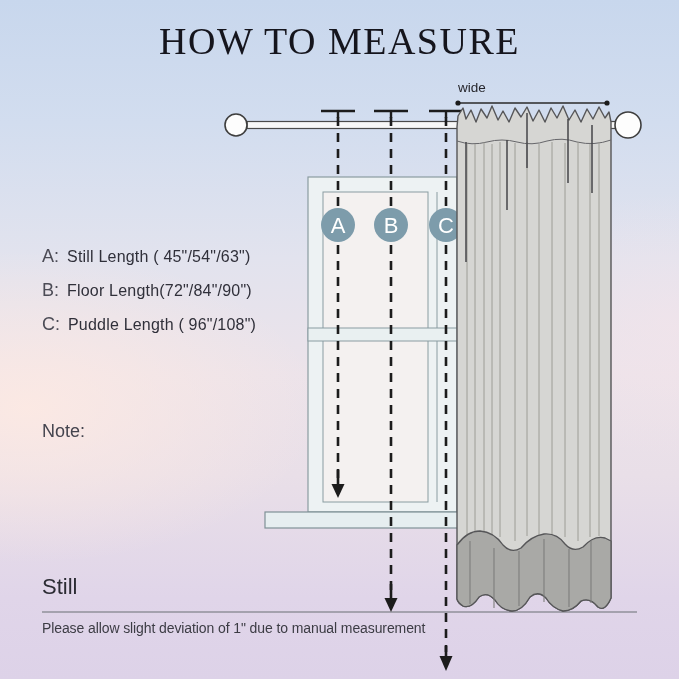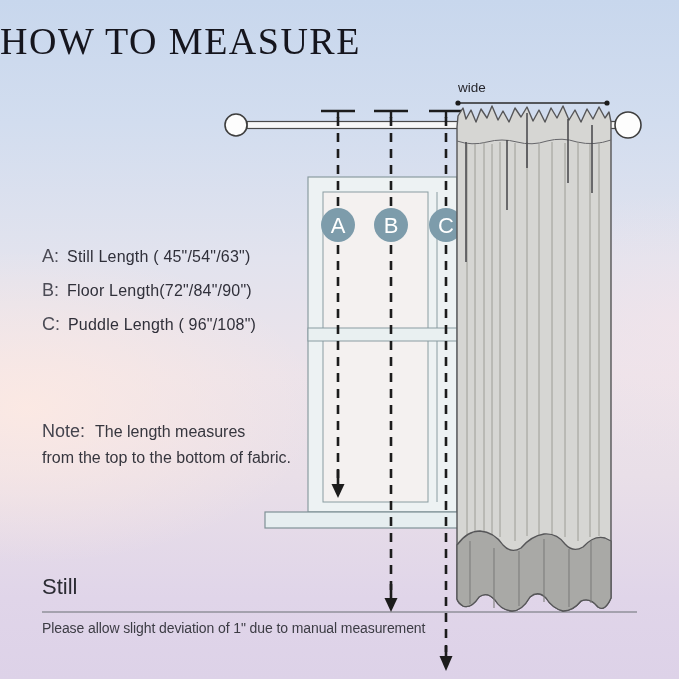--- a/index.html
+++ b/index.html
@@ -6,21 +6,21 @@
   body{font-family:"Liberation Sans",sans-serif;}
   #stage{
     position:relative;width:679px;height:679px;overflow:hidden;
     background:
       radial-gradient(ellipse 60% 32% at 4% 60%, rgba(252,233,227,0.95) 0%, rgba(252,233,227,0) 72%),
       radial-gradient(ellipse 45% 28% at 100% 48%, rgba(245,228,234,0.55) 0%, rgba(245,228,234,0) 70%),
       linear-gradient(180deg,#c8d7ed 0%,#d2ddef 18%,#e2e3ee 38%,#ece3ea 55%,#e9dfe8 70%,#e0d5e9 88%,#ddd2e8 100%);
   }
   .abs{position:absolute;}
   #title{
-    left:0;top:22px;width:679px;text-align:left;
+    left:0;top:22px;width:679px;text-align:center;
     font-family:"Liberation Serif",serif;font-size:38px;font-weight:500;
     letter-spacing:1.5px;color:#15151d;line-height:1;
   }
   #wide-label{
     left:458px;top:81px;width:150px;
     font-size:13.5px;color:#26262c;line-height:1;
   }
   #diagram-svg{left:0;top:0;}
   .legend-row{left:42px;display:flex;align-items:baseline;color:#35353b;white-space:nowrap;}
   .legend-prefix{font-size:18px;color:#4c4c56;margin-right:8px;}
@@ -141,22 +141,20 @@
     <span class="legend-text">Floor Length(72"/84"/90")</span>
   </div>
   <div id="legend-row-c" class="abs legend-row">
     <span class="legend-prefix">C:</span>
     <span class="legend-text">Puddle Length ( 96"/108")</span>
   </div>
 
   <div id="note-block" class="abs">
     <div id="note-line1">
       <span class="note-prefix">Note:</span>
-      <span class="note-text">The length measures</span>
     </div>
-    <div id="note-line2" class="note-text">from the top to the bottom of fabric.</div>
   </div>
 
   <div id="floor-label" class="abs">Still</div>
 
   <div id="disclaimer" class="abs">Please allow slight deviation of 1" due to manual measurement</div>
 
 </div>
 
 </body></html>

